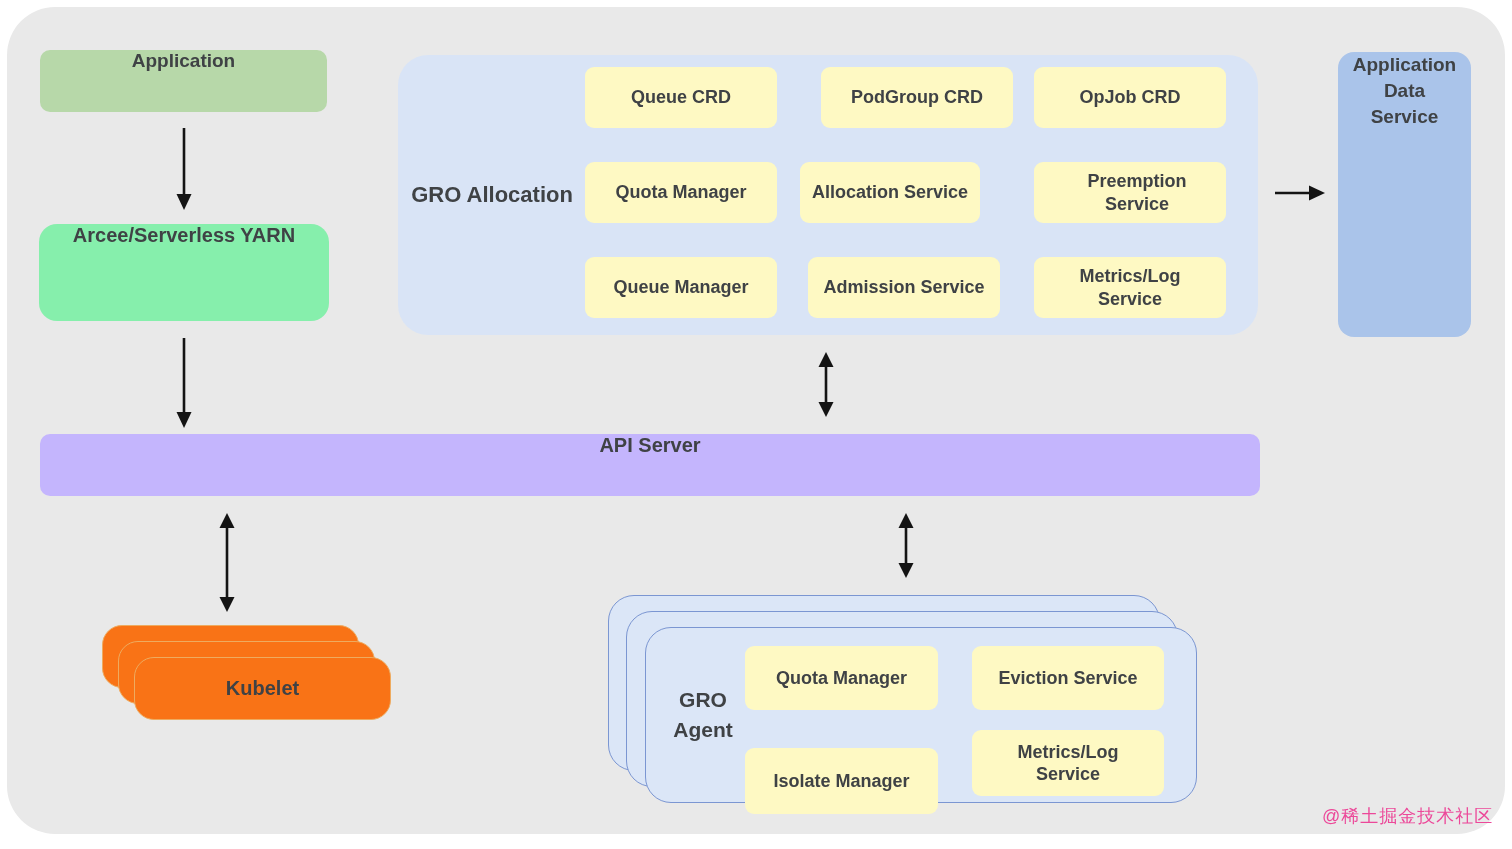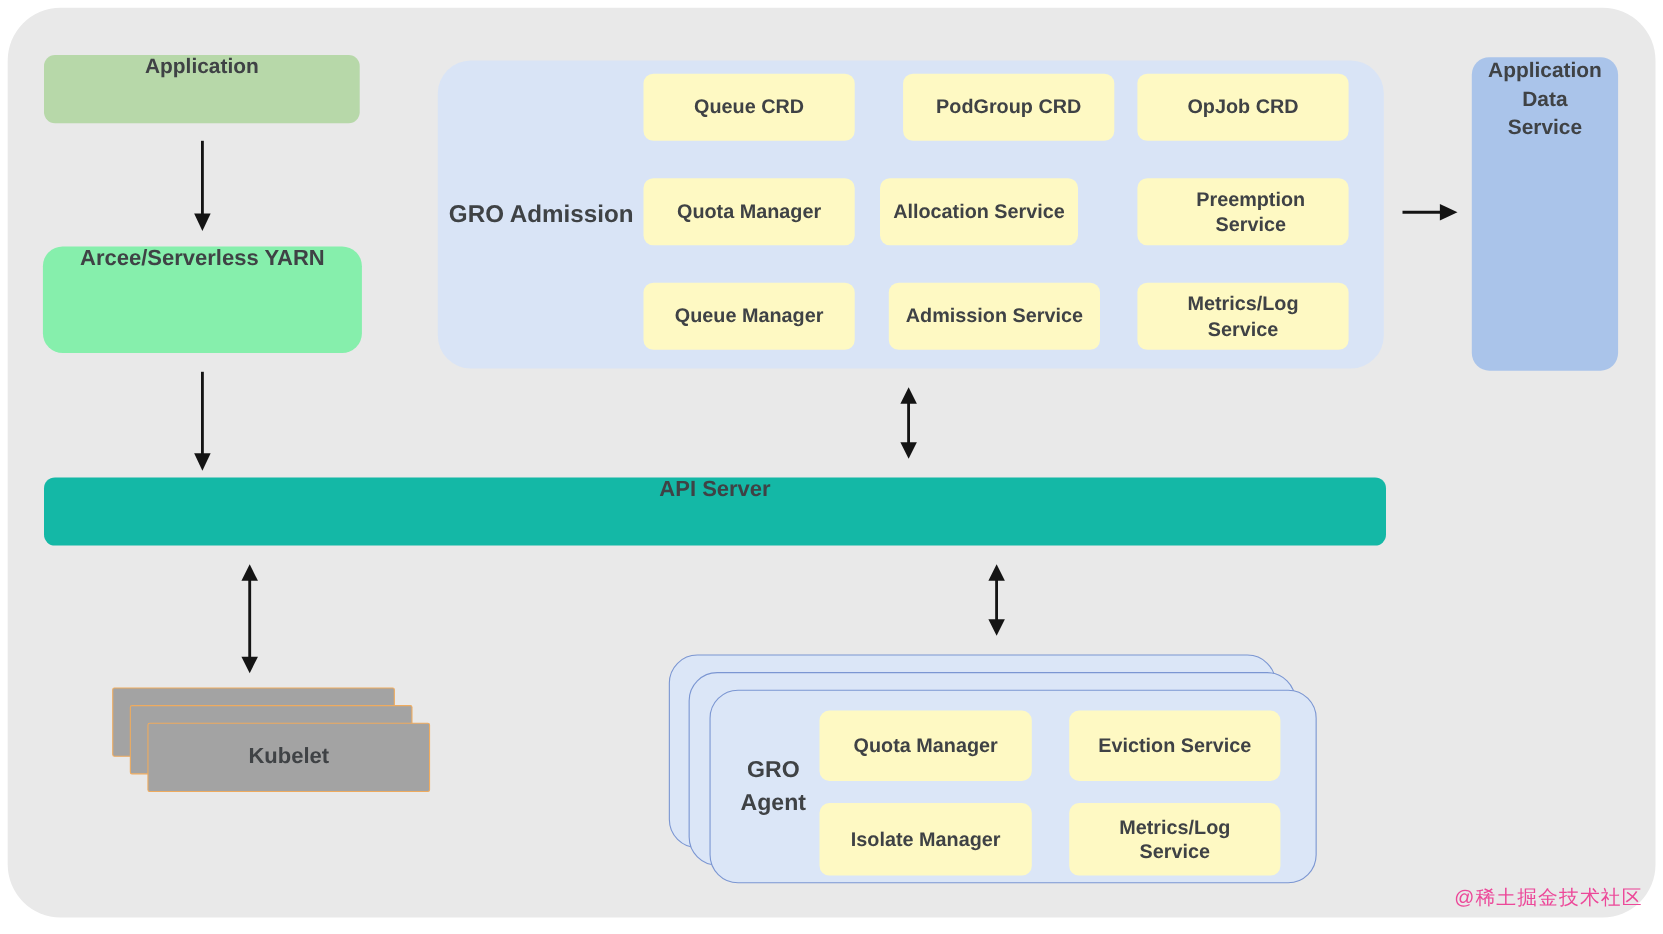--- a/index.html
+++ b/index.html
@@ -17,21 +17,21 @@
   }
   .node{
     position:absolute;
     display:flex;align-items:flex-start;justify-content:center;
     text-align:center;font-weight:600;color:#3f4245;
     white-space:pre-line;
     box-sizing:border-box;
   }
   .app-node{left:40px;top:50px;width:287px;height:62px;background:#b7d8a9;border-radius:10px;font-size:19px;}
   .arcee-node{left:39px;top:224px;width:290px;height:97px;background:#86efac;border-radius:18px;font-size:20px;}
-  .api-node{left:40px;top:434px;width:1220px;height:62px;background:#14b8a6;border-radius:10px;font-size:20px;}
+  .api-node{left:40px;top:434px;width:1220px;height:62px;background:#c4b5fd;border-radius:10px;font-size:20px;}
   .ads-node{left:1338px;top:52px;width:133px;height:285px;background:#aac4ea;border-radius:16px;font-size:19px;line-height:1.38;}
 
   .scheduler{
     position:absolute;left:398px;top:55px;width:860px;height:280px;
     background:#d9e4f6;border-radius:30px;
   }
   .scheduler-label{
     position:absolute;left:4px;top:0;width:180px;height:100%;
     display:flex;align-items:center;justify-content:center;
     font-size:22px;font-weight:600;
@@ -52,21 +52,21 @@
   .sc4{left:402px;top:107px;width:180px;height:61px;}
   .sc5{left:636px;top:107px;width:192px;height:61px;padding-left:14px;}
   .sc6{left:187px;top:202px;width:192px;height:61px;}
   .sc7{left:410px;top:202px;width:192px;height:61px;}
   .sc8{left:636px;top:202px;width:192px;height:61px;}
 
   
   .kubelet-stack{position:absolute;left:102px;top:625px;width:290px;height:96px;}
   .k-box{
     position:absolute;width:257px;height:63px;
-    background:#a3a3a3;border:1.5px solid #eeab5f;border-radius:2px;
+    background:#f97316;border:1.5px solid #eeab5f;border-radius:20px;
     box-sizing:border-box;
     display:flex;align-items:center;justify-content:center;
     font-size:20px;font-weight:600;
   }
   .k0{left:0;top:0;}
   .k1{left:16px;top:16px;}
   .k2{left:32px;top:32px;}
 
   
   .agent-stack{position:absolute;left:608px;top:595px;width:592px;height:210px;}
@@ -79,21 +79,21 @@
   .a1{left:18px;top:16px;}
   .a2{left:37px;top:32px;}
   .agent-label{
     position:absolute;left:14px;top:0;width:86px;height:100%;
     display:flex;align-items:center;justify-content:center;
     font-size:21px;font-weight:600;text-align:center;
     white-space:pre-line;line-height:1.45;
   }
   .ac0{left:99px;top:18px;width:193px;height:64px;}
   .ac1{left:326px;top:18px;width:192px;height:64px;}
-  .ac2{left:99px;top:102px;width:193px;height:66px;}
+  .ac2{left:99px;top:120px;width:193px;height:66px;}
   .ac3{left:326px;top:102px;width:192px;height:66px;}
 
   .arrows{position:absolute;left:0;top:0;width:1512px;height:849px;pointer-events:none;}
 
   .watermark{
     position:absolute;left:1322px;top:804px;
     font-size:18px;color:#ec4899;font-weight:400;letter-spacing:1px;
     white-space:nowrap;
   }
 </style>
@@ -101,21 +101,21 @@
 <body>
 
 <div id="stage">
   <div class="canvas"></div>
 
   <div class="node app-node"><span>Application</span></div>
 
   <div class="node arcee-node"><span>Arcee/Serverless YARN</span></div>
 
   <div class="scheduler">
-    <div class="scheduler-label">GRO Admission</div>
+    <div class="scheduler-label">GRO Allocation</div>
     <div class="cell sc0">Queue CRD</div>
     <div class="cell sc1">PodGroup CRD</div>
     <div class="cell sc2">OpJob CRD</div>
     <div class="cell sc3">Quota Manager</div>
     <div class="cell sc4">Allocation Service</div>
     <div class="cell sc5">Preemption
 Service</div>
     <div class="cell sc6">Queue Manager</div>
     <div class="cell sc7">Admission Service</div>
     <div class="cell sc8">Metrics/Log

